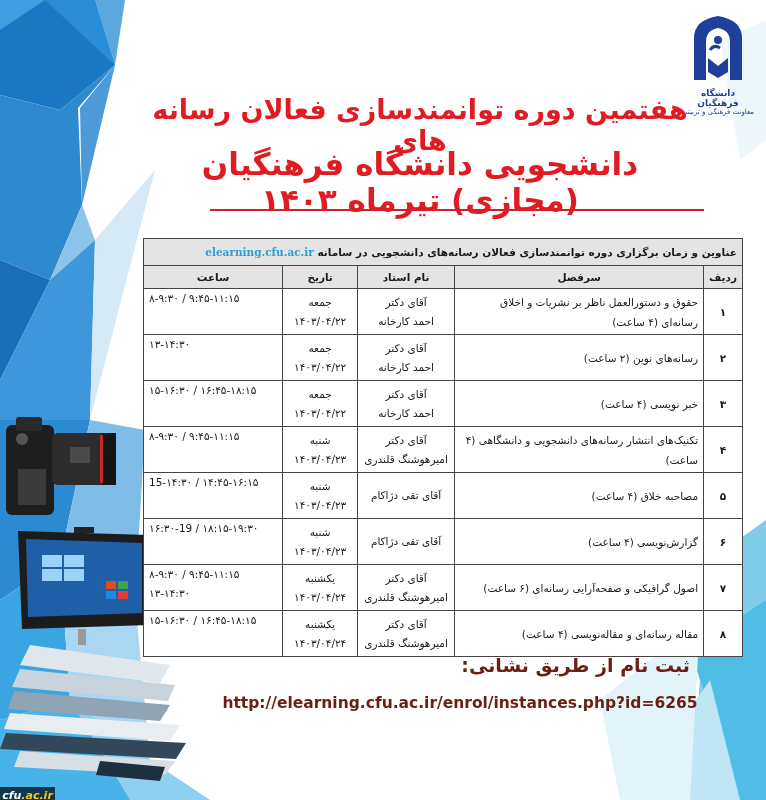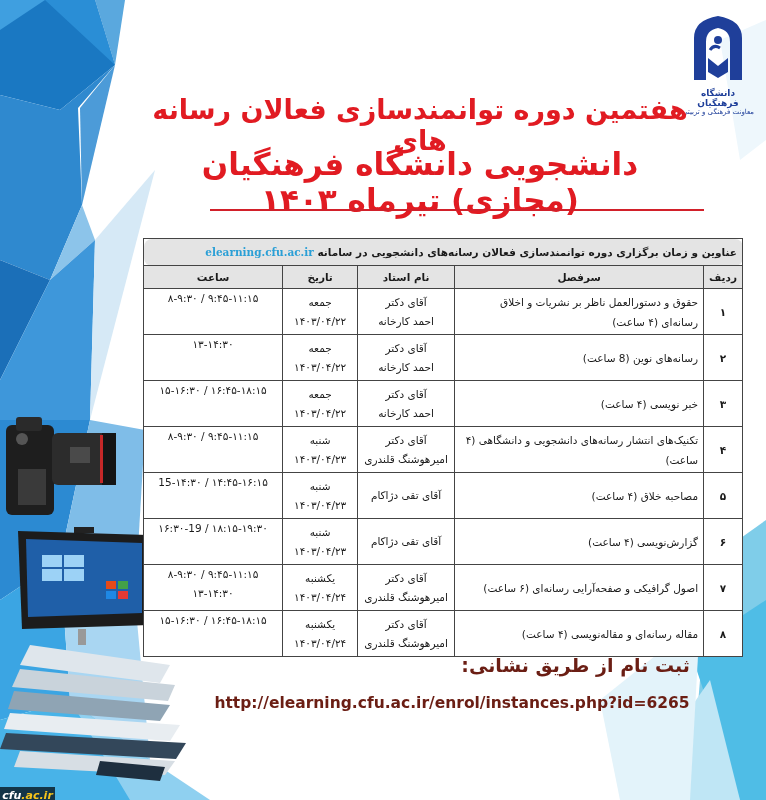--- a/index.html
+++ b/index.html
@@ -5,31 +5,31 @@
   html, body { margin:0; padding:0; }
   body { width:766px; height:800px; position:relative; overflow:hidden; background:#ffffff; font-family:"DejaVu Sans", sans-serif; }
   .bg { position:absolute; inset:0; }
   .logo { position:absolute; left:680px; top:14px; width:76px; height:100px; }
   .title { position:absolute; left:150px; width:540px; text-align:center; color:#e11b22; font-weight:bold; direction:rtl; font-family:"DejaVu Sans", sans-serif; }
   .title.l1 { top:94px; font-size:27px; }
   .title.l2 { top:146px; font-size:31px; }
   .title-rule { position:absolute; left:210px; top:209px; width:494px; height:2px; background:#d2202a; }
   table.sched { position:absolute; left:143px; top:238px; width:600px; border-collapse:collapse; direction:rtl; font-family:"DejaVu Sans", sans-serif; background:#fff; }
   table.sched td, table.sched th { border:1px solid #444; padding:0 5px; font-size:10.5px; color:#1a1a1a; }
-  .cap-row th { background:#e4e4e4; height:26px; font-size:12px; font-weight:bold; text-align:right; padding-right:8px;border-radius:8px; }
+  .cap-row th { background:#e4e4e4; height:26px; font-size:12px; font-weight:bold; text-align:right; padding-right:8px; }
   .cap-site { color:#2a9fd6; font-family:"DejaVu Serif", serif; font-weight:bold; }
   .head-row th { background:#e4e4e4; height:22px; font-size:11.5px; font-weight:bold; text-align:center; }
   .body-row td { height:45px; }
   .c-no { width:27px; text-align:center; font-weight:bold; font-size:13px;margin-top:36px; }
   .c-topic { width:238px; text-align:right; line-height:20px; }
   .c-teacher { width:86px; text-align:center; line-height:19px;margin-left:41px; }
   .c-date { width:64px; text-align:center; line-height:19px; }
-  .c-time { text-align:center; direction:ltr; line-height:19px; vertical-align:top; padding-top:4px;margin-top:20px; }
+  .c-time { direction:ltr; line-height:19px; vertical-align:top; padding-top:4px;margin-top:20px; }
   .reg-title { position:absolute; left:230px; width:460px; top:654px; text-align:right; color:#6b1e14; font-weight:bold; font-size:19px; direction:rtl; }
-  .reg-url { position:absolute; left:192px; width:520px; top:694px; text-align:center; color:#6b1e14; font-weight:bold; font-size:15.5px; font-family:"DejaVu Sans", sans-serif; }
+  .reg-url { position:absolute; left:200px; width:520px; top:694px; text-align:center; color:#6b1e14; font-weight:bold; font-size:15.5px; font-family:"DejaVu Sans", sans-serif; }
   .badge { position:absolute; left:0; top:774px; width:55px; height:18px; background:#133548; color:#fff; font-weight:bold; font-style:italic; font-size:11px; line-height:18px; text-align:center;margin-top:13px; }
   .badge .hl { color:#f7c51b; }
   .pic { position:absolute; }
 </style>
 </head>
 <body>
 
 <svg class="bg" width="766" height="800" viewBox="0 0 766 800">
   <polygon points="0,0 95,0 115,65 60,110 0,95" fill="#1a78c2"></polygon>
   <polygon points="95,0 45,0 115,65" fill="#2a8ed6"></polygon>
@@ -133,21 +133,21 @@
           <div>جمعه</div>
           <div>۱۴۰۳/۰۴/۲۲</div>
         </td>
       <td class="c-time">
           <div>۸-۹:۳۰ / ۹:۴۵-۱۱:۱۵</div>
           <div></div>
         </td>
     </tr>
     <tr class="body-row">
       <td class="c-no">۲</td>
-      <td class="c-topic">رسانه‌های نوین (8 ساعت)</td>
+      <td class="c-topic">رسانه‌های نوین (۲ ساعت)</td>
       <td class="c-teacher">
           <div>آقای دکتر</div>
           <div>احمد کارخانه</div>
         </td>
       <td class="c-date">
           <div>جمعه</div>
           <div>۱۴۰۳/۰۴/۲۲</div>
         </td>
       <td class="c-time">
           <div>۱۳-۱۴:۳۰</div>

